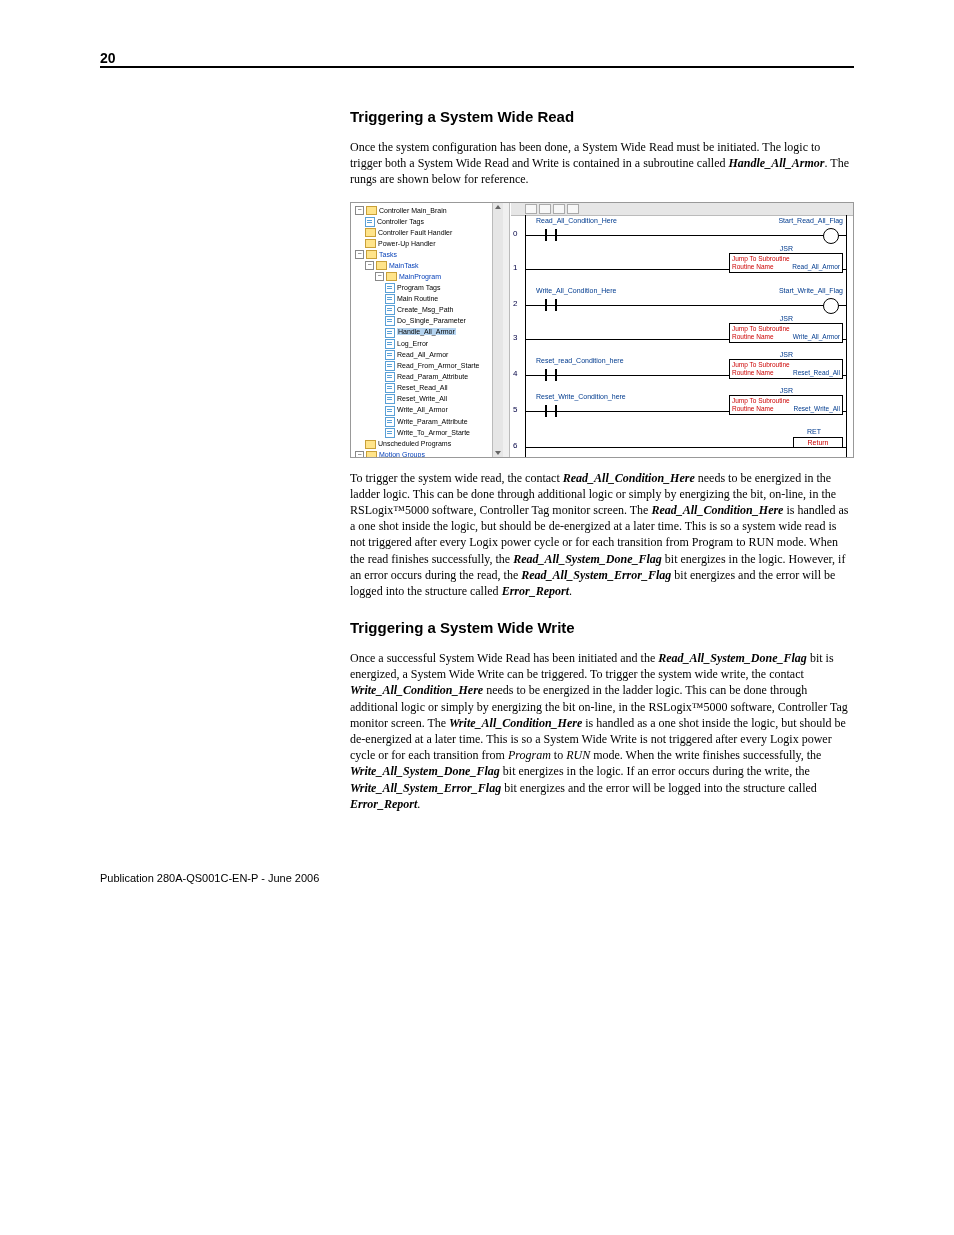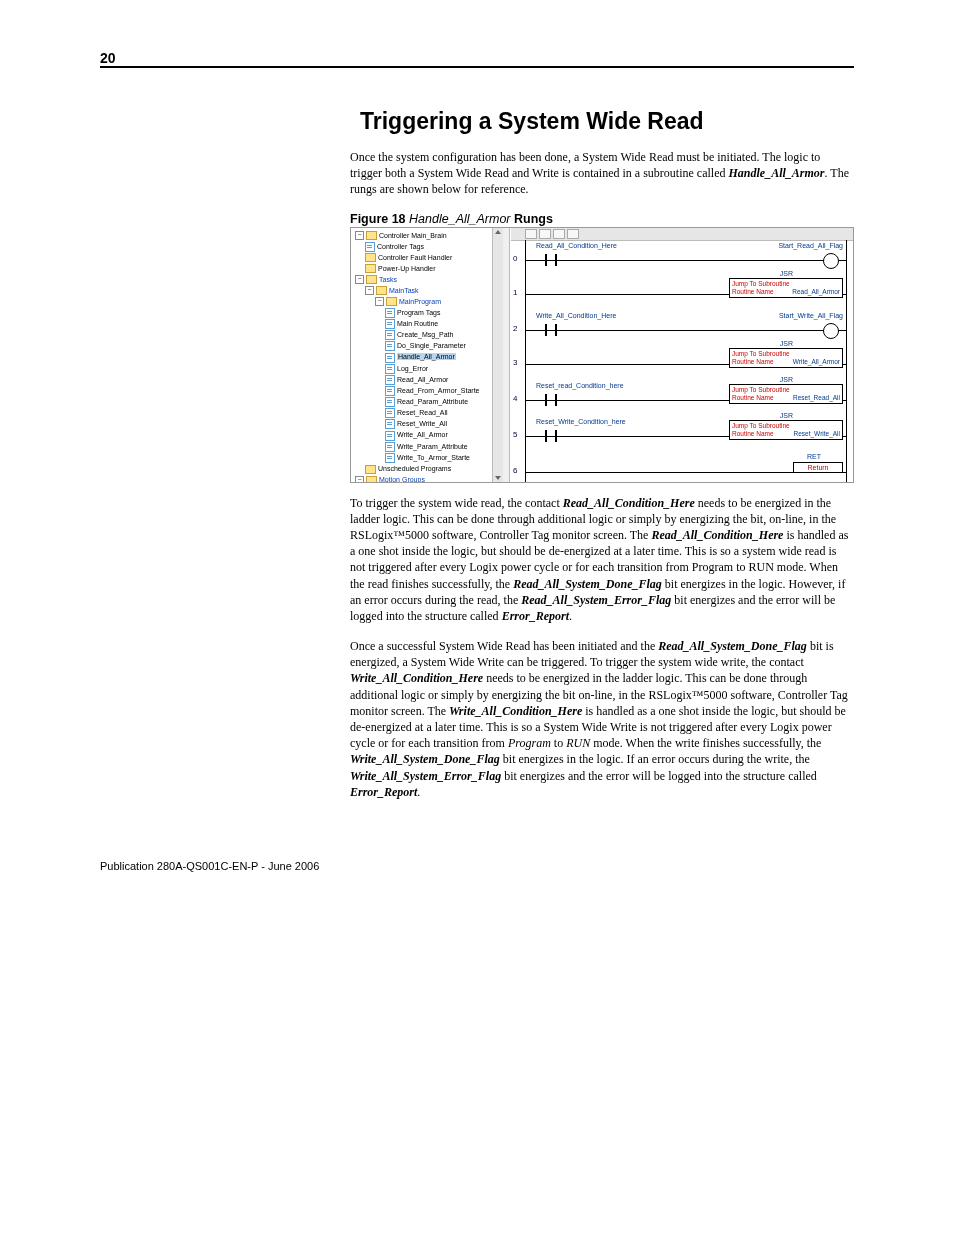--- a/index.html
+++ b/index.html
@@ -19,22 +19,22 @@
     border-top: 2px solid #000;
     margin: 0 100px 40px 100px;
   }
   .content {
     margin-left: 350px;
     margin-right: 100px;
   }
   h2 {
     font-family: Arial, Helvetica, sans-serif;
     font-weight: bold;
-    font-size: 23px;
-    margin: 20px 0 14px 10px;
+    font-size: 15px;
+    margin: 20px 0 14px 0;
   }
   .body-text {
     font-size: 12px;
     line-height: 1.35;
     margin-bottom: 14px;
   }
   .fig-caption {
     font-family: Arial, Helvetica, sans-serif;
     font-size: 12.5px;
     margin-bottom: 1px;
@@ -273,25 +273,20 @@
 <div class="top-rule"></div>
 
 <div class="content">
 
   <h2>Triggering a System Wide Read</h2>
 
   <p class="body-text">
     <span>Once the system configuration has been done, a System Wide Read must be initiated. The logic to trigger both a System Wide Read and Write is contained in a subroutine called </span><span class="bold-ital">Handle_All_Armor</span><span>. The rungs are shown below for reference.</span>
   </p>
 
-  <div class="fig-caption">
-    <span class="label">Figure 18</span>
-    <span class="italic">Handle_All_Armor</span>
-    <span class="trail">Rungs</span>
-  </div>
 
   <div class="figure-wrap">
     <div class="tree-panel">
       <div class="tree" id="tree">
           <div class="tree-item i0"><span class="box">−</span><span class="folder"></span><span class="">Controller Main_Brain</span></div>
           <div class="tree-item i1"><span class="file-ic"></span><span class="">Controller Tags</span></div>
           <div class="tree-item i1"><span class="folder"></span><span class="">Controller Fault Handler</span></div>
           <div class="tree-item i1"><span class="folder"></span><span class="">Power-Up Handler</span></div>
           <div class="tree-item i0"><span class="box">−</span><span class="folder"></span><span class="blue ">Tasks</span></div>
           <div class="tree-item i1"><span class="box">−</span><span class="folder"></span><span class="blue ">MainTask</span></div>
@@ -389,20 +384,21 @@
             <div class="ret-box">Return</div>
           </div>
         </div>
     </div>
   </div>
 
   <p class="body-text" style="">
     <span>To trigger the system wide read, the contact </span><span class="bold-ital">Read_All_Condition_Here</span><span> needs to be energized in the ladder logic. This can be done through additional logic or simply by energizing the bit, on-line, in the RSLogix™5000 software, Controller Tag monitor screen. The </span><span class="bold-ital">Read_All_Condition_Here</span><span> is handled as a one shot inside the logic, but should be de-energized at a later time. This is so a system wide read is not triggered after every Logix power cycle or for each transition from Program to RUN mode. When the read finishes successfully, the </span><span class="bold-ital">Read_All_System_Done_Flag</span><span> bit energizes in the logic. However, if an error occurs during the read, the </span><span class="bold-ital">Read_All_System_Error_Flag</span><span> bit energizes and the error will be logged into the structure called </span><span class="bold-ital">Error_Report</span><span>.</span>
   </p>
 
+  <h2>Triggering a System Wide Write</h2>
 
   <p class="body-text">
     <span>Once a successful System Wide Read has been initiated and the </span><span class="bold-ital">Read_All_System_Done_Flag</span><span> bit is energized, a System Wide Write can be triggered. To trigger the system wide write, the contact </span><span class="bold-ital">Write_All_Condition_Here</span><span> needs to be energized in the ladder logic. This can be done through additional logic or simply by energizing the bit on-line, in the RSLogix™5000 software, Controller Tag monitor screen. The </span><span class="bold-ital">Write_All_Condition_Here</span><span> is handled as a one shot inside the logic, but should be de-energized at a later time. This is so a System Wide Write is not triggered after every Logix power cycle or for each transition from </span><span class="ital">Program</span><span> to </span><span class="ital">RUN</span><span> mode. When the write finishes successfully, the </span><span class="bold-ital">Write_All_System_Done_Flag</span><span> bit energizes in the logic. If an error occurs during the write, the </span><span class="bold-ital">Write_All_System_Error_Flag</span><span> bit energizes and the error will be logged into the structure called </span><span class="bold-ital">Error_Report</span><span>.</span>
   </p>
 
 </div>
 
 <div class="publication">Publication 280A-QS001C-EN-P - June 2006</div>
 
 </body></html>

